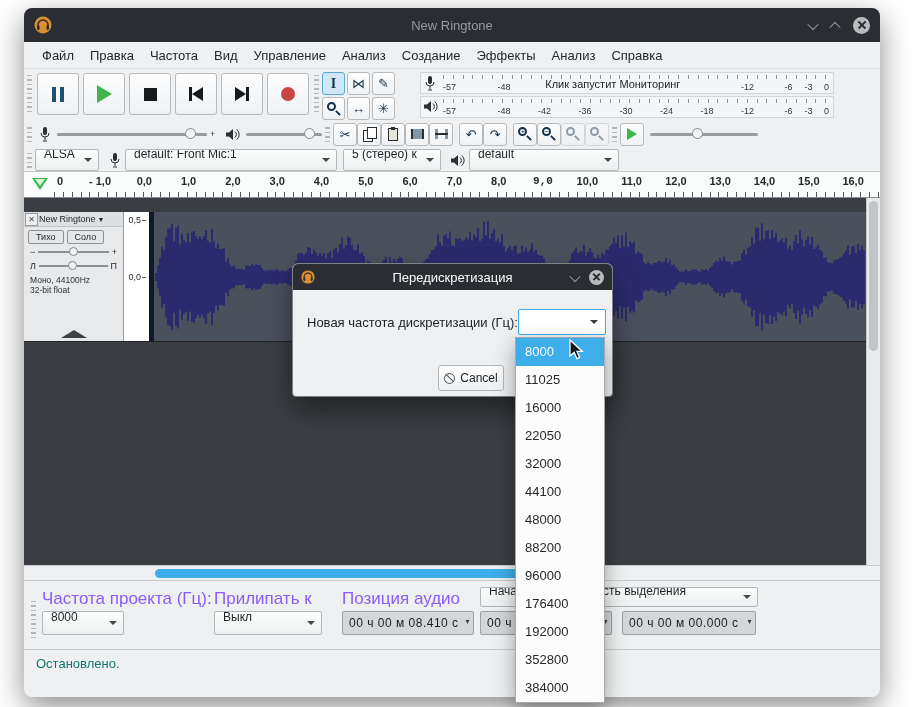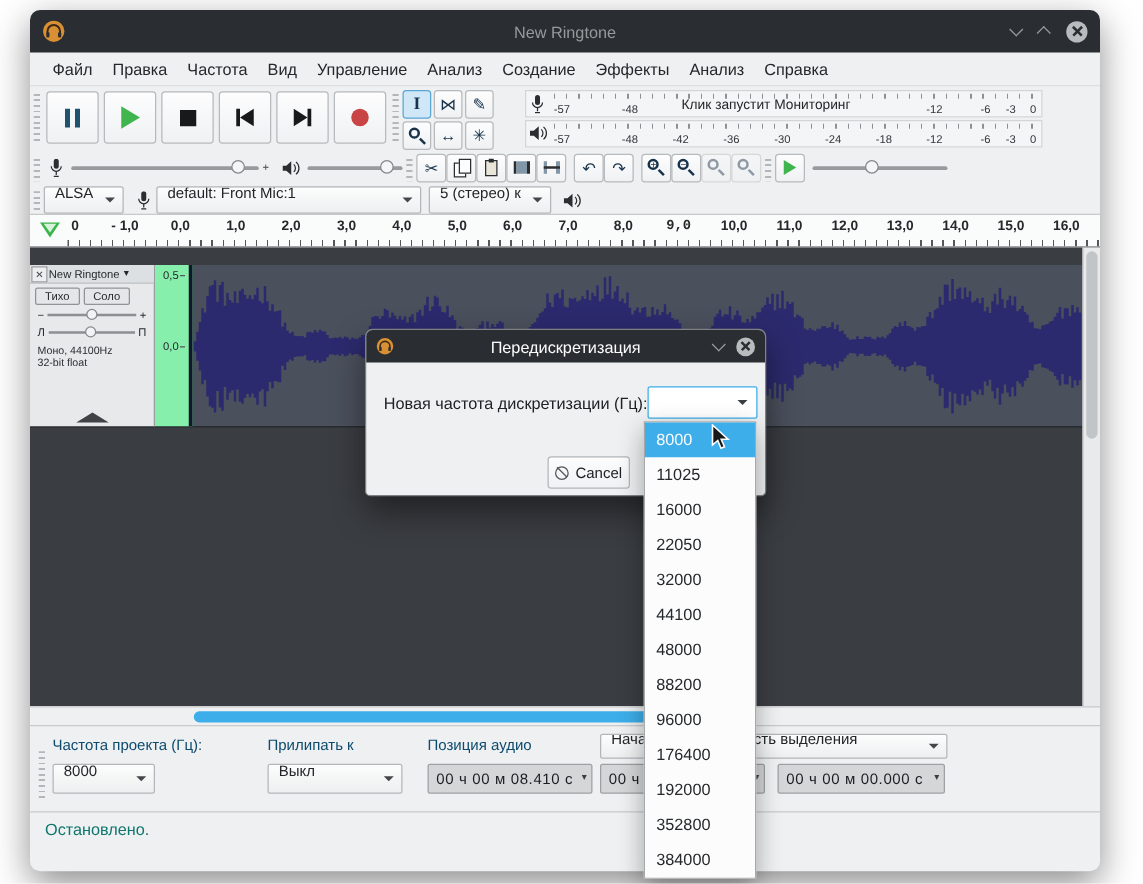--- a/index.html
+++ b/index.html
@@ -95,30 +95,30 @@
   .t-name{flex:1;display:flex;align-items:center;gap:2px;overflow:hidden;white-space:nowrap;font-size:9px}
   .t-name .dd{font-size:7px}
   .t-ms{display:flex;gap:3px;margin:3px 0 0 4px}
   .t-ms span{display:inline-block;border:1px solid #8f9597;background:#e4e6e8;border-radius:2px;font-size:9px;padding:1px 7px;line-height:10px}
   .srow{display:flex;align-items:center;padding:2px 6px 0 6px;gap:3px;font-size:9px}
   .sl{flex:1;position:relative;height:12px}
   .sl .tr{position:absolute;left:0;right:0;top:5px;height:2px;background:#8d9093}
   .sl .th{position:absolute;left:50%;top:1px;margin-left:-5px;width:9px;height:9px;background:#f2f3f4;border:1px solid #85888a;border-radius:5px}
   .t-info{padding:3px 0 0 6px;font-size:8.5px;line-height:10px;color:#2c2f32}
   .t-collapse{position:absolute;bottom:3px;left:50%;transform:translateX(-50%);width:0;height:0;border-left:13px solid transparent;border-right:13px solid transparent;border-bottom:8px solid #3f4347}
-  .vruler{position:absolute;left:100px;top:0;bottom:0;width:30px;background:#86efac;border-right:3px solid #0f172a;font-size:9px;color:#26292c}
+  .vruler{position:absolute;left:100px;top:0;bottom:0;width:30px;background:#ffffff;border-right:5px solid #0f172a;font-size:9px;color:#26292c}
   .v-num{position:absolute;right:3px;white-space:nowrap}
   .v-num::after{content:"";display:inline-block;width:4px;height:1px;background:#55585b;vertical-align:middle;margin-left:1px}
   .wavewrap{position:absolute;left:130px;top:0;right:0;bottom:0;overflow:hidden}
   
   .hscrollrow{position:absolute;top:557px;left:0;right:0;height:15px;background:#eff0f1;border-top:1px solid #c8cacb}
   .hthumb{position:absolute;left:131px;top:3px;width:395px;height:9px;background:var(--accent,#3daee9);border-radius:4.5px}
   
   .seltb{position:absolute;top:572px;left:0;right:0;height:69px;background:#eff0f1;border-top:1px solid #c8cacb}
-  .lab{position:absolute;font-size:12px;color:#0c4a6e;white-space:nowrap}
+  .lab{position:absolute;font-size:17px;color:#8b5cf6;white-space:nowrap}
   .sb-combo{position:absolute;height:24px}
   .timefield{position:absolute;height:24px;background:#d4d6d8;border:1px solid #9ea1a3;border-radius:2px;
              display:flex;align-items:center;padding:0 14px 0 6px;font-size:12px;color:#1b1e20;letter-spacing:.5px;white-space:nowrap;overflow:hidden}
   .timefield::after{content:"▾";position:absolute;right:3px;top:5px;font-size:8px;color:#3b3e41}
   .rangecombo{position:absolute;height:20px;font-size:12px}
   
   .statusbar{position:absolute;top:641px;left:0;right:0;bottom:0;border-top:1px solid #c8cacb;padding:6px 12px;font-size:13px;color:#0f766e}
   
   .dialog{position:absolute;left:292px;top:263px;width:321px;height:134px;background:#eff0f1;border:1px solid #7f8285;
           border-radius:6px 6px 4px 4px;box-shadow:0 12px 26px rgba(0,0,0,.45);z-index:50}
@@ -374,20 +374,23 @@
           </span>
         <span class="combo" style="width:98px;margin-left:6px">
             <span>5 (стерео) к</span>
           </span>
         <span style="margin:0 4px 0 10px">
           <svg width="14" height="13" viewBox="0 0 14 13">
               <path d="M0 4.5h3l4-3.5v11l-4-3.5H0z" fill="#2b2e31"></path>
               <path d="M9 3.5a4 4 0 0 1 0 6M10.8 1.5a6.5 6.5 0 0 1 0 10" stroke="#2b2e31" fill="none"></path>
             </svg>
         </span>
+        <span class="combo" style="width:150px">
+            <span>default</span>
+          </span>
       </div>
     </div>
 
     <div class="ruler" id="ruler">
       <span class="pin"></span>
       <span class="r-ticks"></span>
     <span class="r-num" style="left: 36px; transform: translateX(-50%);">0</span>
         <span class="r-num" style="left: 76px; transform: translateX(-50%);">- 1,0</span>
         <span class="r-num" style="left: 120.3px; transform: translateX(-50%);">0,0</span>
         <span class="r-num" style="left: 164.6px; transform: translateX(-50%);">1,0</span>

